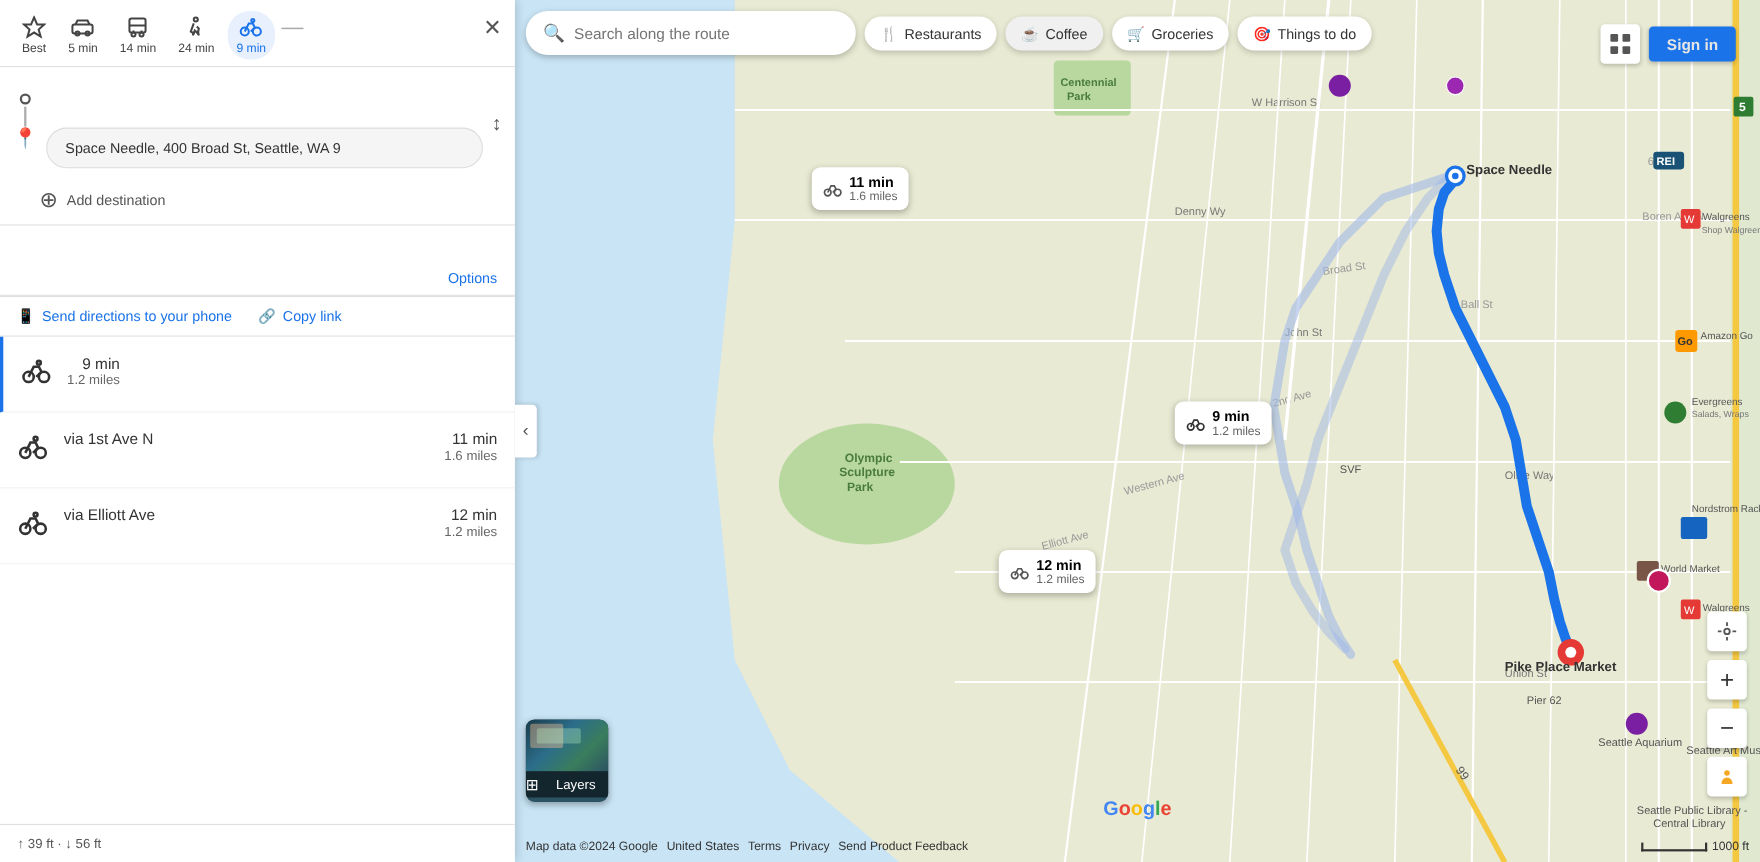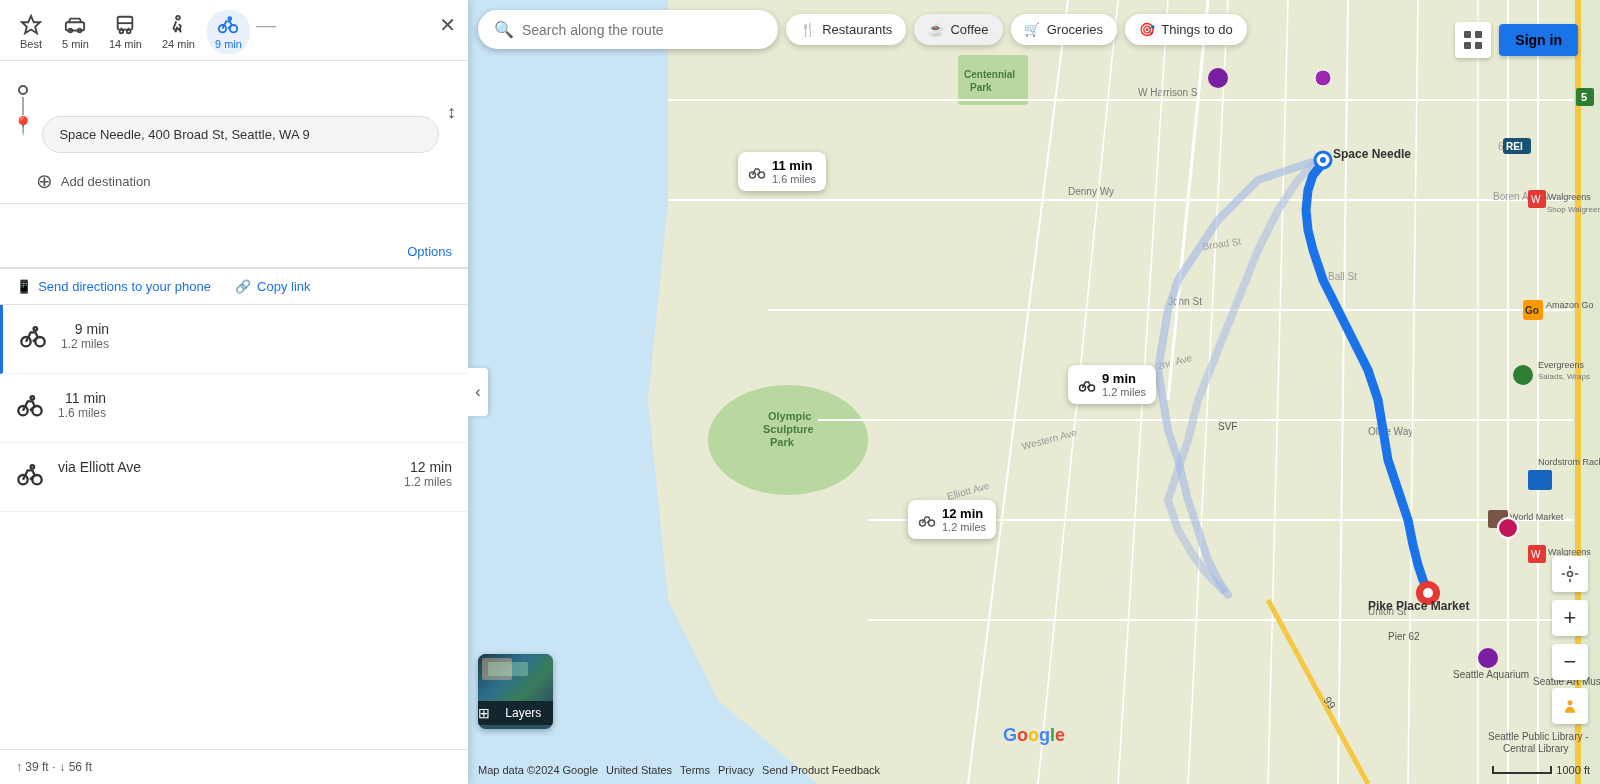--- a/index.html
+++ b/index.html
@@ -368,21 +368,21 @@
       width: 36px;
       height: 36px;
       display: flex;
       align-items: center;
       justify-content: center;
       box-shadow: 0 2px 4px rgba(0,0,0,0.2);
       cursor: pointer;
     }
     .sign-in-btn {
       background: #1a73e8;
-      color: #000000;
+      color: #e5e5e5;
       border: none;
       border-radius: 4px;
       padding: 8px 16px;
       font-size: 14px;
       font-weight: 600;
       cursor: pointer;
       box-shadow: 0 2px 4px rgba(0,0,0,0.2);
       text-align: center;
     }
   </style>
@@ -501,20 +501,23 @@
     </div>
 
     <div class="route-item">
       <div class="route-icon">
         <svg width="28" height="28" viewBox="0 0 24 24" fill="none" stroke="#333" stroke-width="2">
           <circle cx="6" cy="16" r="4"></circle>
             <circle cx="18" cy="16" r="4"></circle>
           <path d="M6 16l4-8h4l2 4-4 4"></path>
           <circle cx="14" cy="5" r="1.5"></circle>
         </svg>
+      </div>
+      <div class="route-info">
+        <div class="route-via">via 1st Ave N</div>
       </div>
       <div class="route-time-col">
         <div class="route-time">11 min</div>
         <div class="route-miles">1.6 miles</div>
       </div>
     </div>
 
     <div class="route-item">
       <div class="route-icon">
         <svg width="28" height="28" viewBox="0 0 24 24" fill="none" stroke="#333" stroke-width="2">

